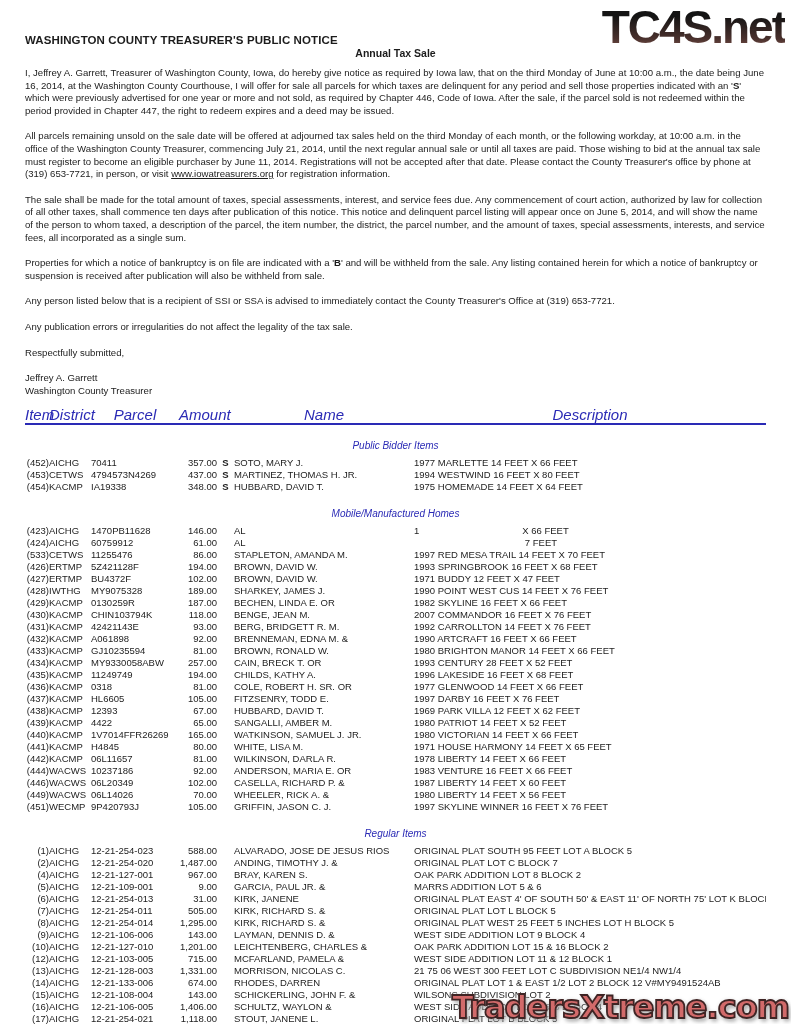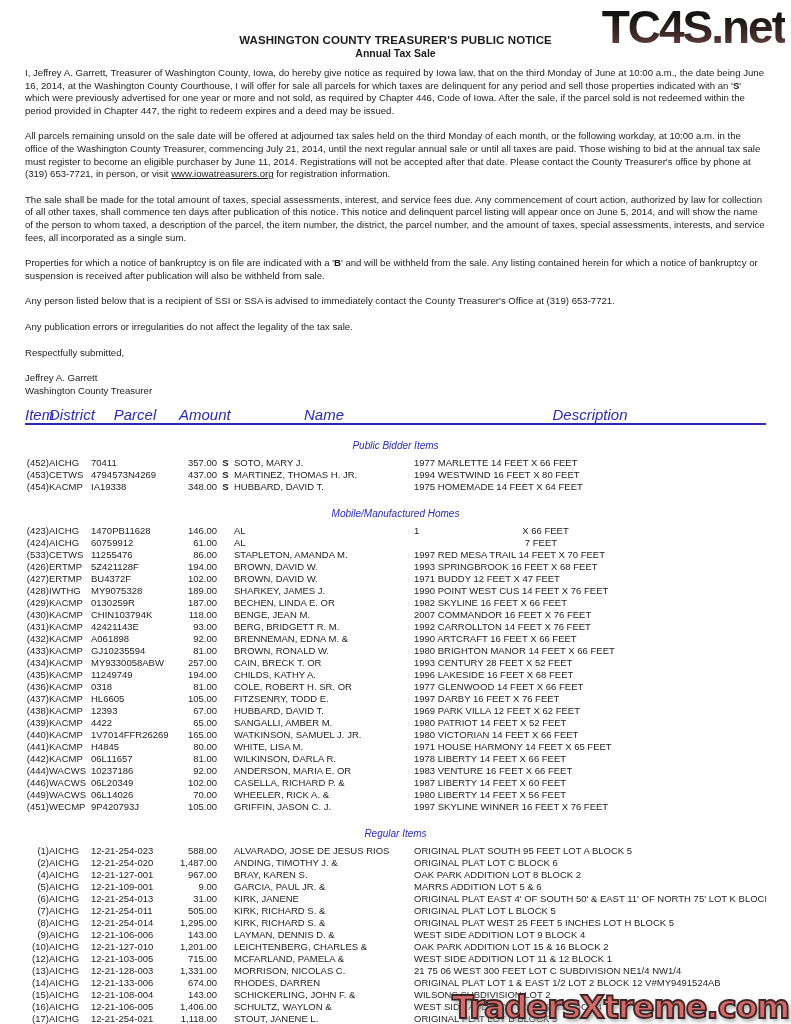--- a/index.html
+++ b/index.html
@@ -25,21 +25,21 @@
           color:var(--stamp-red);
           -webkit-text-stroke:2px #ececec;
           text-shadow:3px 4px 3px rgba(110,110,110,.75),-1px -1px 0 #f6f6f6,1px -1px 0 #f6f6f6,-1px 1px 0 #f6f6f6;}
   .wm-bottom{position:absolute;bottom:-2px;right:2px;z-index:6;
           font-family:"DejaVu Sans",sans-serif;font-weight:bold;font-size:32px;letter-spacing:-1px;
           color:var(--wm-red);
           -webkit-text-stroke:1.8px #3f2424;
           text-shadow:0 0 4px #d4d4d4,2px 3px 4px #979797;}
 
   
-  .title{text-align:center;font-weight:bold;font-size:11.5px;letter-spacing:.1px;}
+  .title{text-align:left;font-weight:bold;font-size:11.5px;letter-spacing:.1px;}
   .subtitle{text-align:center;font-weight:bold;font-size:10.5px;margin:1px 0 8px 0;}
 
   
   .para{font-size:9.6px;line-height:12.6px;margin-bottom:13px;color:var(--ink);}
   .closing{font-size:9.6px;line-height:12.6px;margin-bottom:13px;}
   .sig{font-size:9.6px;line-height:12.6px;margin-bottom:9px;}
 
   
   .thead{display:flex;align-items:flex-end;margin-top:8px;padding-bottom:0;
          border-bottom:2px solid var(--blue);
@@ -346,21 +346,21 @@
         <div class="c-name">ALVARADO, JOSE DE JESUS RIOS</div>
         <div class="c-desc">ORIGINAL PLAT SOUTH 95 FEET LOT A BLOCK 5</div>
       </div>
       <div class="row">
         <div class="c-item">(2)</div>
         <div class="c-district">AICHG</div>
         <div class="c-parcel">12-21-254-020</div>
         <div class="c-amount">1,487.00</div>
         <div class="c-flag"></div>
         <div class="c-name">ANDING, TIMOTHY J. &amp;</div>
-        <div class="c-desc">ORIGINAL PLAT LOT C BLOCK 6</div>
+        <div class="c-desc">ORIGINAL PLAT LOT C BLOCK 7</div>
       </div>
       <div class="row">
         <div class="c-item">(4)</div>
         <div class="c-district">AICHG</div>
         <div class="c-parcel">12-21-127-001</div>
         <div class="c-amount">967.00</div>
         <div class="c-flag"></div>
         <div class="c-name">BRAY, KAREN S.</div>
         <div class="c-desc">OAK PARK ADDITION LOT 8 BLOCK 2</div>
       </div>

